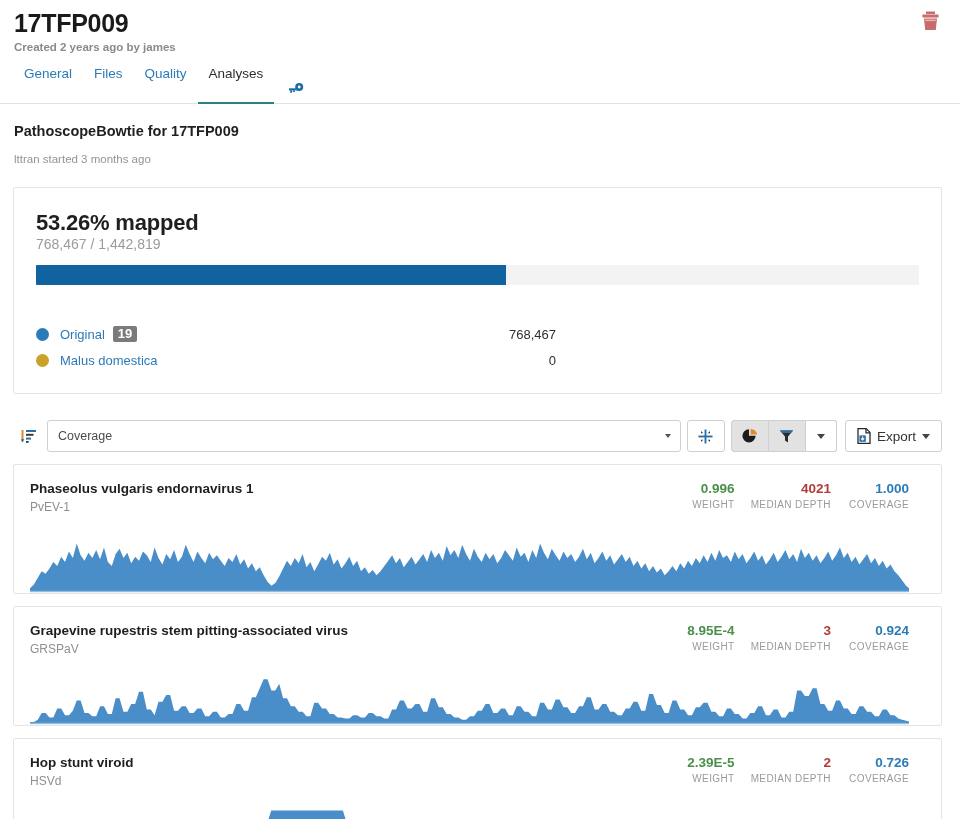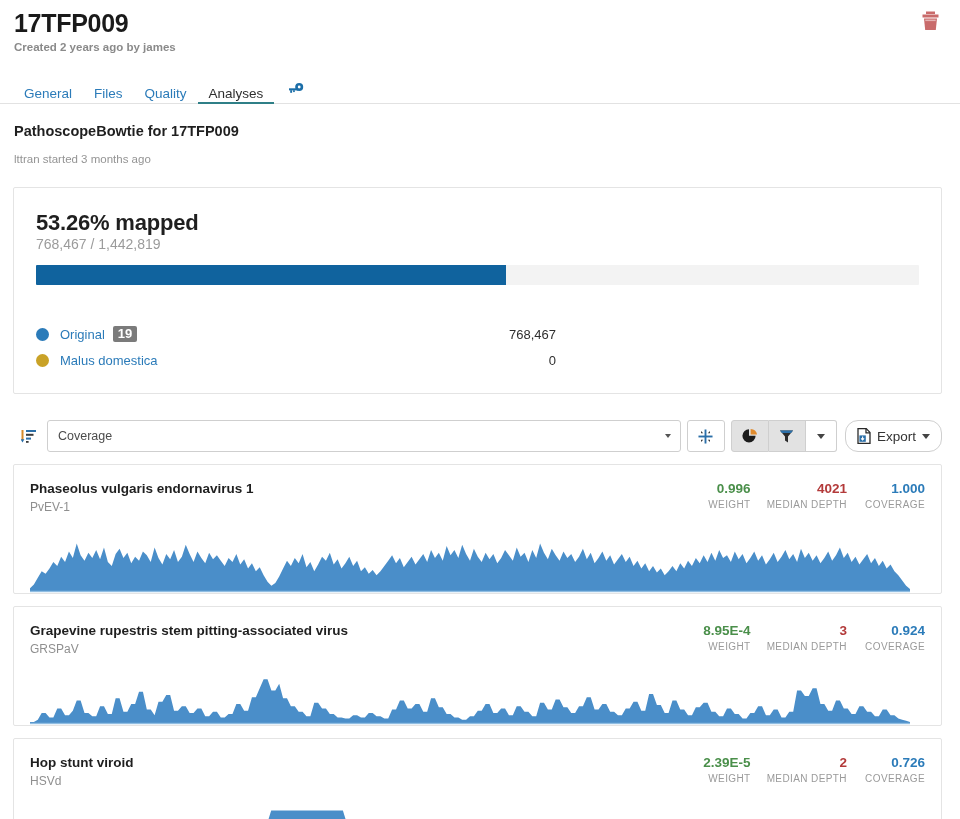--- a/index.html
+++ b/index.html
@@ -28,21 +28,21 @@
     background: none; border: 0; padding: 0;
   }
 
   
   .tabs {
     display: flex; align-items: flex-end; gap: 0;
     margin: 19px 0 0 0; padding: 0 16px 0 14px;
     border-bottom: 1px solid #e2e2e2; height: 30px;
   }
   .tab {
-    font-size: 13.5px; color: #2b7bb9; padding: 0 11px 0 11px;
+    font-size: 13.5px; color: #2b7bb9; padding: 0 11px 20px 11px;
     cursor: pointer; line-height: 16px; border-bottom: 2px solid transparent;
     margin-bottom: -1px; white-space: nowrap;
   }
   .tab:first-child { padding-left: 10px; }
   .tab.active { color: #2f2f2f; border-bottom-color: #2f7f87; }
   .tab-key {
     padding: 0 10px 6px 14px; cursor: pointer; display: flex; align-items: center;
     margin-bottom: -1px;
   }
 
@@ -101,31 +101,31 @@
     margin-left: 6px; display: flex; align-items: center; justify-content: center;
     cursor: pointer;
   }
   .tbtn.active { background: #e2e2e2; }
   .tbtn.caret-btn { width: 30px; margin-left: 0; border-left: 1px solid #cfcfcf; border-radius: 0 3px 3px 0; }
   .tgroup { display: flex; margin-left: 6px; }
   .tgroup .tbtn { margin-left: 0; border-radius: 0; border-left-width: 0; }
   .tgroup .tbtn:first-child { border-radius: 3px 0 0 3px; border-left-width: 1px; }
   .tgroup .tbtn:last-child { border-radius: 0 3px 3px 0; }
   .export-btn {
-    border: 1px solid #cfcfcf; background: #fff; border-radius: 13px; margin-left: 8px;
+    border: 1px solid #cfcfcf; background: #fff; border-radius: 3px; margin-left: 8px;
     display: flex; align-items: center; gap: 6px; padding: 0 11px; cursor: pointer;
     font-size: 13.5px; color: #333;
   }
   .caret-dn {
     width: 0; height: 0; border-left: 4px solid transparent;
     border-right: 4px solid transparent; border-top: 5px solid #444;
   }
 
   
-  .hit-card { margin: 12px 18px 0 13px; padding: 15px 16px 0 16px; position: relative; }
+  .hit-card { margin: 12px 18px 0 13px; padding: 15px 32px 0 16px; position: relative; }
   .hit-head { display: flex; justify-content: space-between; align-items: flex-start; }
   .hit-name { font-size: 13.5px; font-weight: bold; color: #1f1f1f; line-height: 17px; }
   .hit-abbr { font-size: 12px; color: #8f8f8f; margin-top: 3px; line-height: 15px; }
   .stats { display: flex; gap: 0; align-items: flex-start; }
   .stat { text-align: right; min-width: 62px; margin-left: 16px; }
   .stat-val { font-size: 13.5px; font-weight: bold; line-height: 17px; }
   .stat-lbl {
     font-size: 10px; color: #9a9a9a; letter-spacing: 0.4px; margin-top: 2px;
     line-height: 12px; font-weight: normal;
   }

